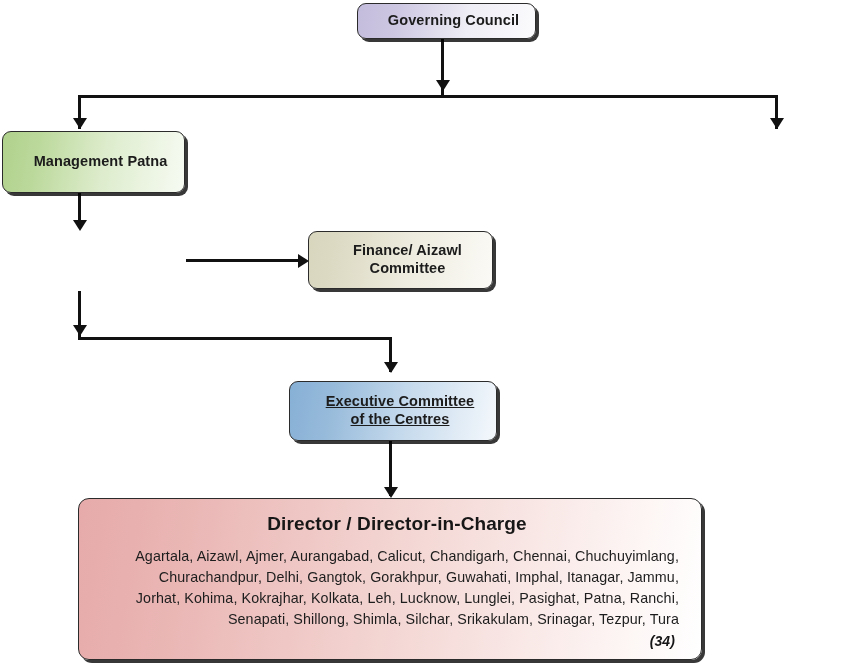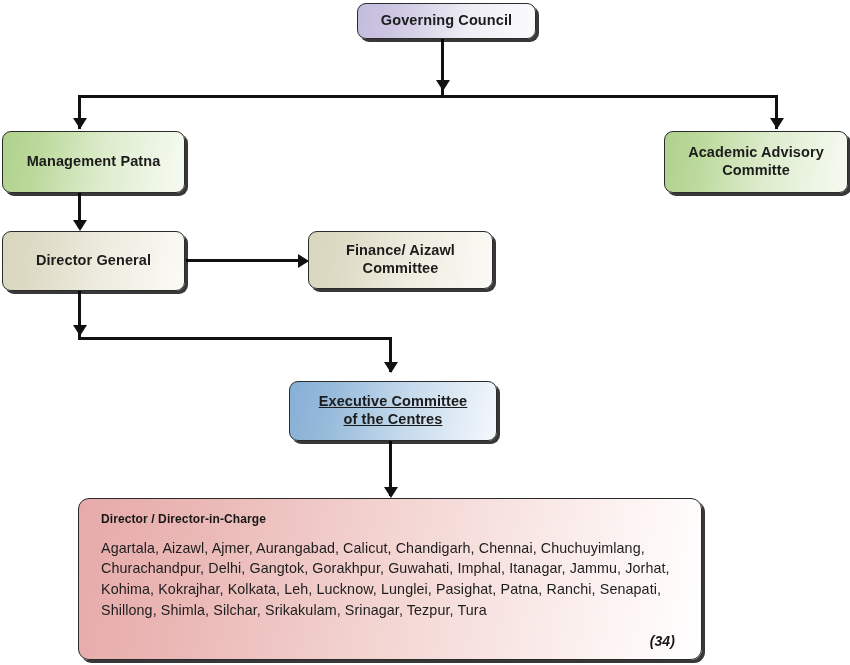--- a/index.html
+++ b/index.html
@@ -29,20 +29,21 @@
     align-items: center;
     justify-content: center;
     text-align: center;
     color: #1c1c1c;
     font-weight: bold;
     font-size: 14.5px;
     line-height: 1.22;
     letter-spacing: 0.1px;
     box-shadow: 3px 3px 0 rgba(0,0,0,0.78);
     z-index: 3;
+    padding-left: 14px;
   }
   .node .node-label {
     display: block;
     padding: 0 8px;
     white-space: pre-line;
   }
 
   .node.governing {
     background: linear-gradient(100deg, #c3bcdc 0%, #cdc7e2 22%, #efedf5 62%, #fbfbfd 100%);
   }
@@ -66,29 +67,29 @@
 
   
   .directors-inner {
     width: 100%;
     height: 100%;
     position: relative;
     box-sizing: border-box;
     padding: 13px 22px 6px 22px;
   }
   .directors-title {
-    text-align: left;
+    text-align: center;
     font-weight: bold;
-    font-size: 12px;
+    font-size: 19px;
     color: #171717;
     margin: 0 0 11px 0;
     letter-spacing: 0.1px;
   }
   .directors-list {
-    text-align: left;
+    text-align: right;
     font-weight: normal;
     font-size: 14.3px;
     line-height: 1.46;
     color: #1d1d1d;
     margin: 0;
   }
   .directors-count {
     position: absolute;
     right: 26px;
     bottom: 9px;
@@ -156,28 +157,21 @@
   <div class="arrowhead down" style="left:383.5px; top:487px;"></div>
 
   <div class="node governing" style="left:357px; top:3px; width:179px; height:36px;">
     <span class="node-label">Governing Council</span>
   </div>
 
   <div class="node green" style="left:2px; top:131px; width:183px; height:62px;">
     <span class="node-label">Management Patna</span>
   </div>
 
-  <div class="node green" style="left:664px; top:131px; width:184px; height:62px;">
-    <span class="node-label">Academic Advisory
-Committe</span>
-  </div>
 
-  <div class="node beige" style="left:2px; top:231px; width:183px; height:60px;">
-    <span class="node-label">Director General</span>
-  </div>
 
   <div class="node beige" style="left:308px; top:231px; width:185px; height:58px;">
     <span class="node-label">Finance/ Aizawl
 Committee</span>
   </div>
 
   <div class="node blue" style="left:289px; top:381px; width:208px; height:60px;">
     <span class="node-label">Executive Committee
 of the Centres</span>
   </div>

